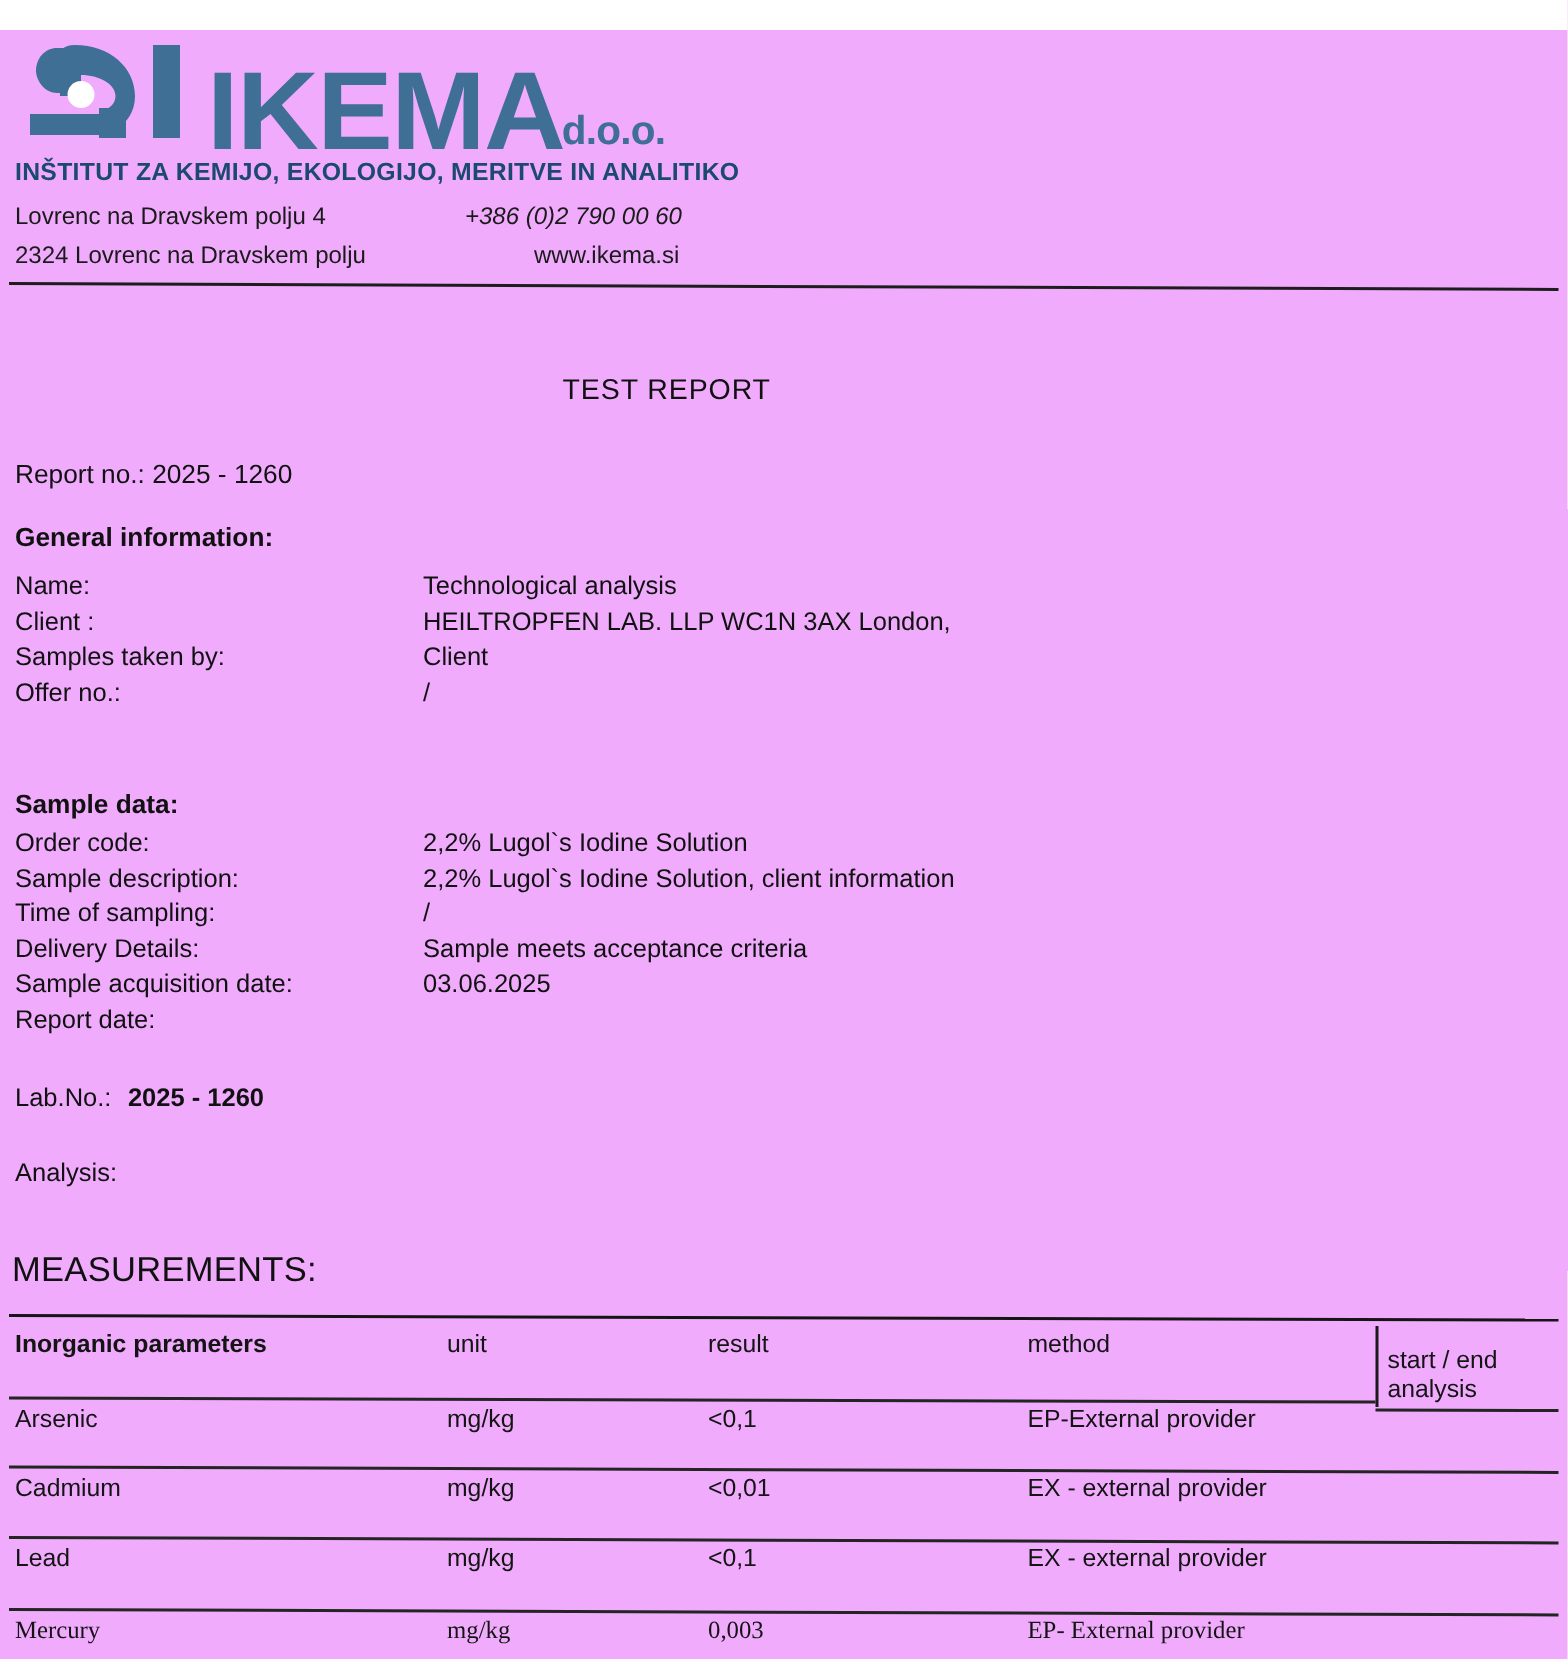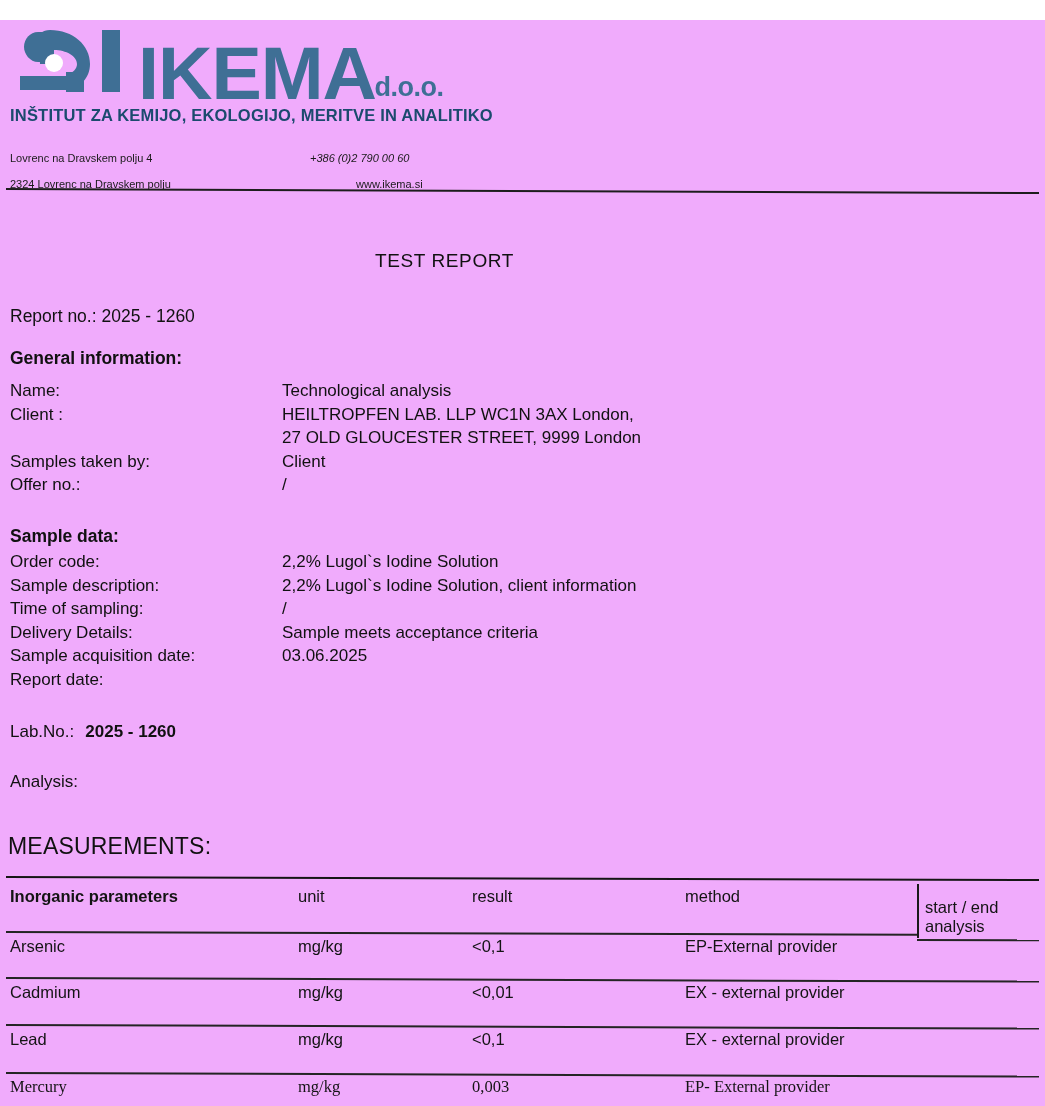--- a/index.html
+++ b/index.html
@@ -68,23 +68,23 @@
     font-family: "Liberation Sans", sans-serif;
     font-weight: bold;
     font-size: 16.5px;
     letter-spacing: 0.2px;
     color: #1b4a6e;
     white-space: nowrap;
   }
   .contact-block {
     position: absolute;
     left: 10px;
-    top: 125px;
+    top: 112px;
     width: 700px;
-    font-size: 11px;
+    font-size: 16px;
     line-height: 26px;
     color: #1a1a1a;
   }
   .contact-row {
     display: flex;
     white-space: nowrap;
   }
   .contact-left  { width: 292px; }
   .contact-right { text-align: left; }
   .contact-row.phone .contact-right { padding-left: 8px; font-style: italic; }
@@ -270,21 +270,20 @@
     <div class="row">
       <span class="k">Name:</span>
       <span class="v">Technological analysis</span>
     </div>
     <div class="row">
       <span class="k">Client :</span>
       <span class="v">HEILTROPFEN LAB. LLP  WC1N 3AX London,</span>
     </div>
     <div class="row">
       <span class="k"></span>
-      <span class="v cont">27 OLD GLOUCESTER STREET, 9999  London</span>
     </div>
     <div class="row">
       <span class="k">Samples taken by:</span>
       <span class="v">Client</span>
     </div>
     <div class="row">
       <span class="k">Offer no.:</span>
       <span class="v">/</span>
     </div>
   </div>

